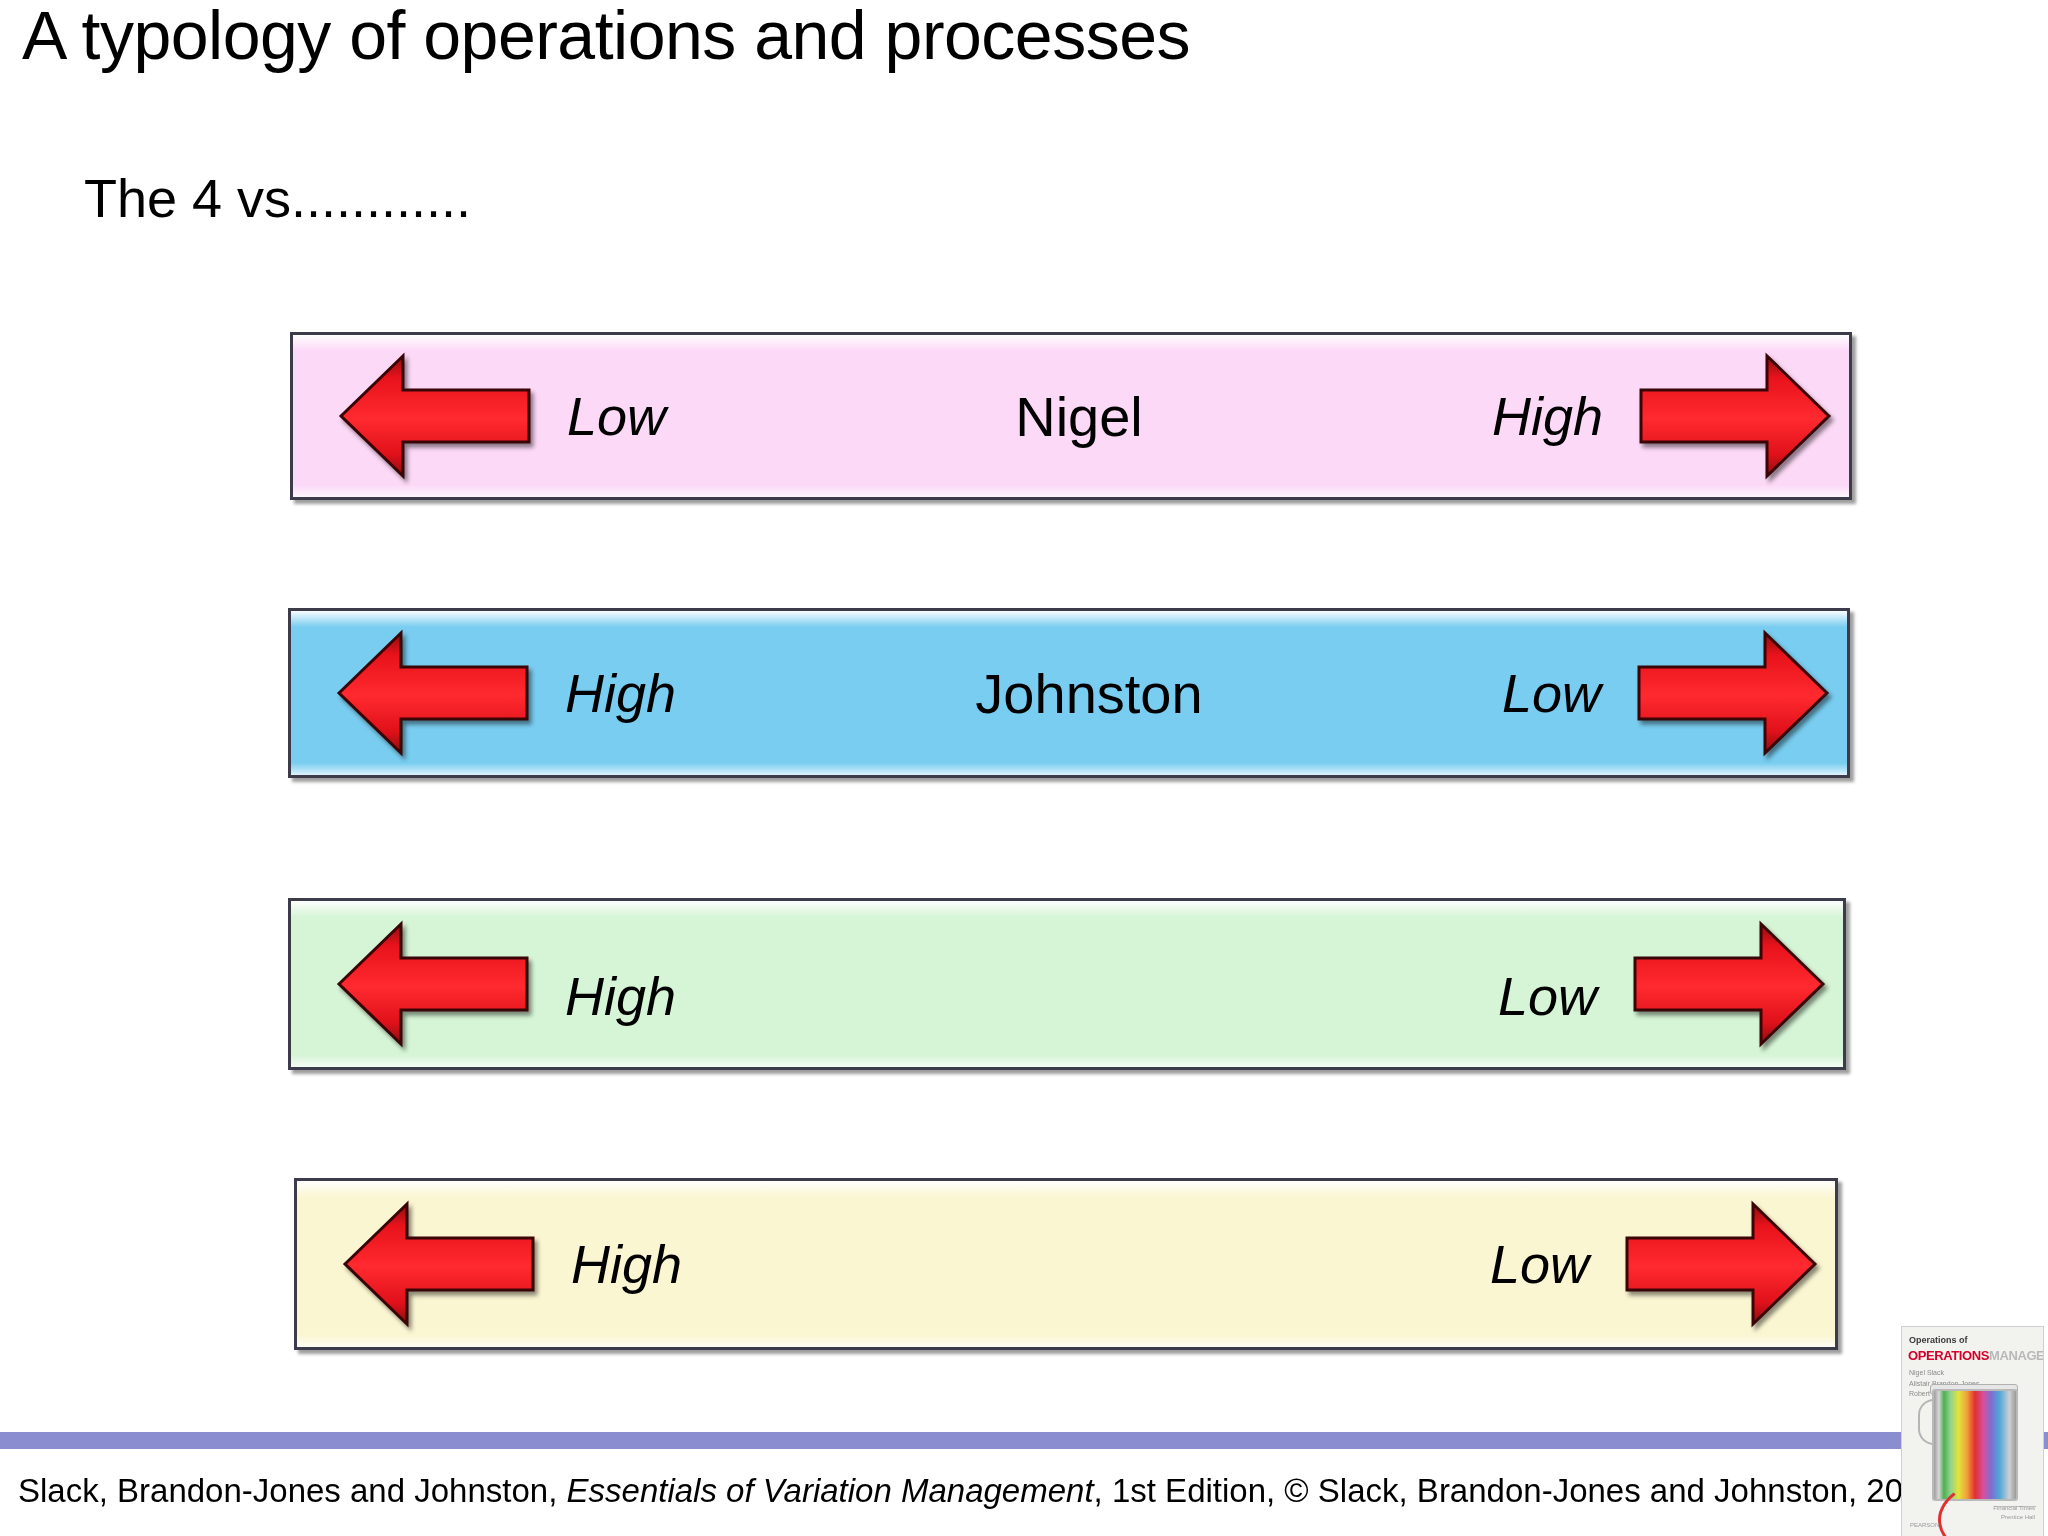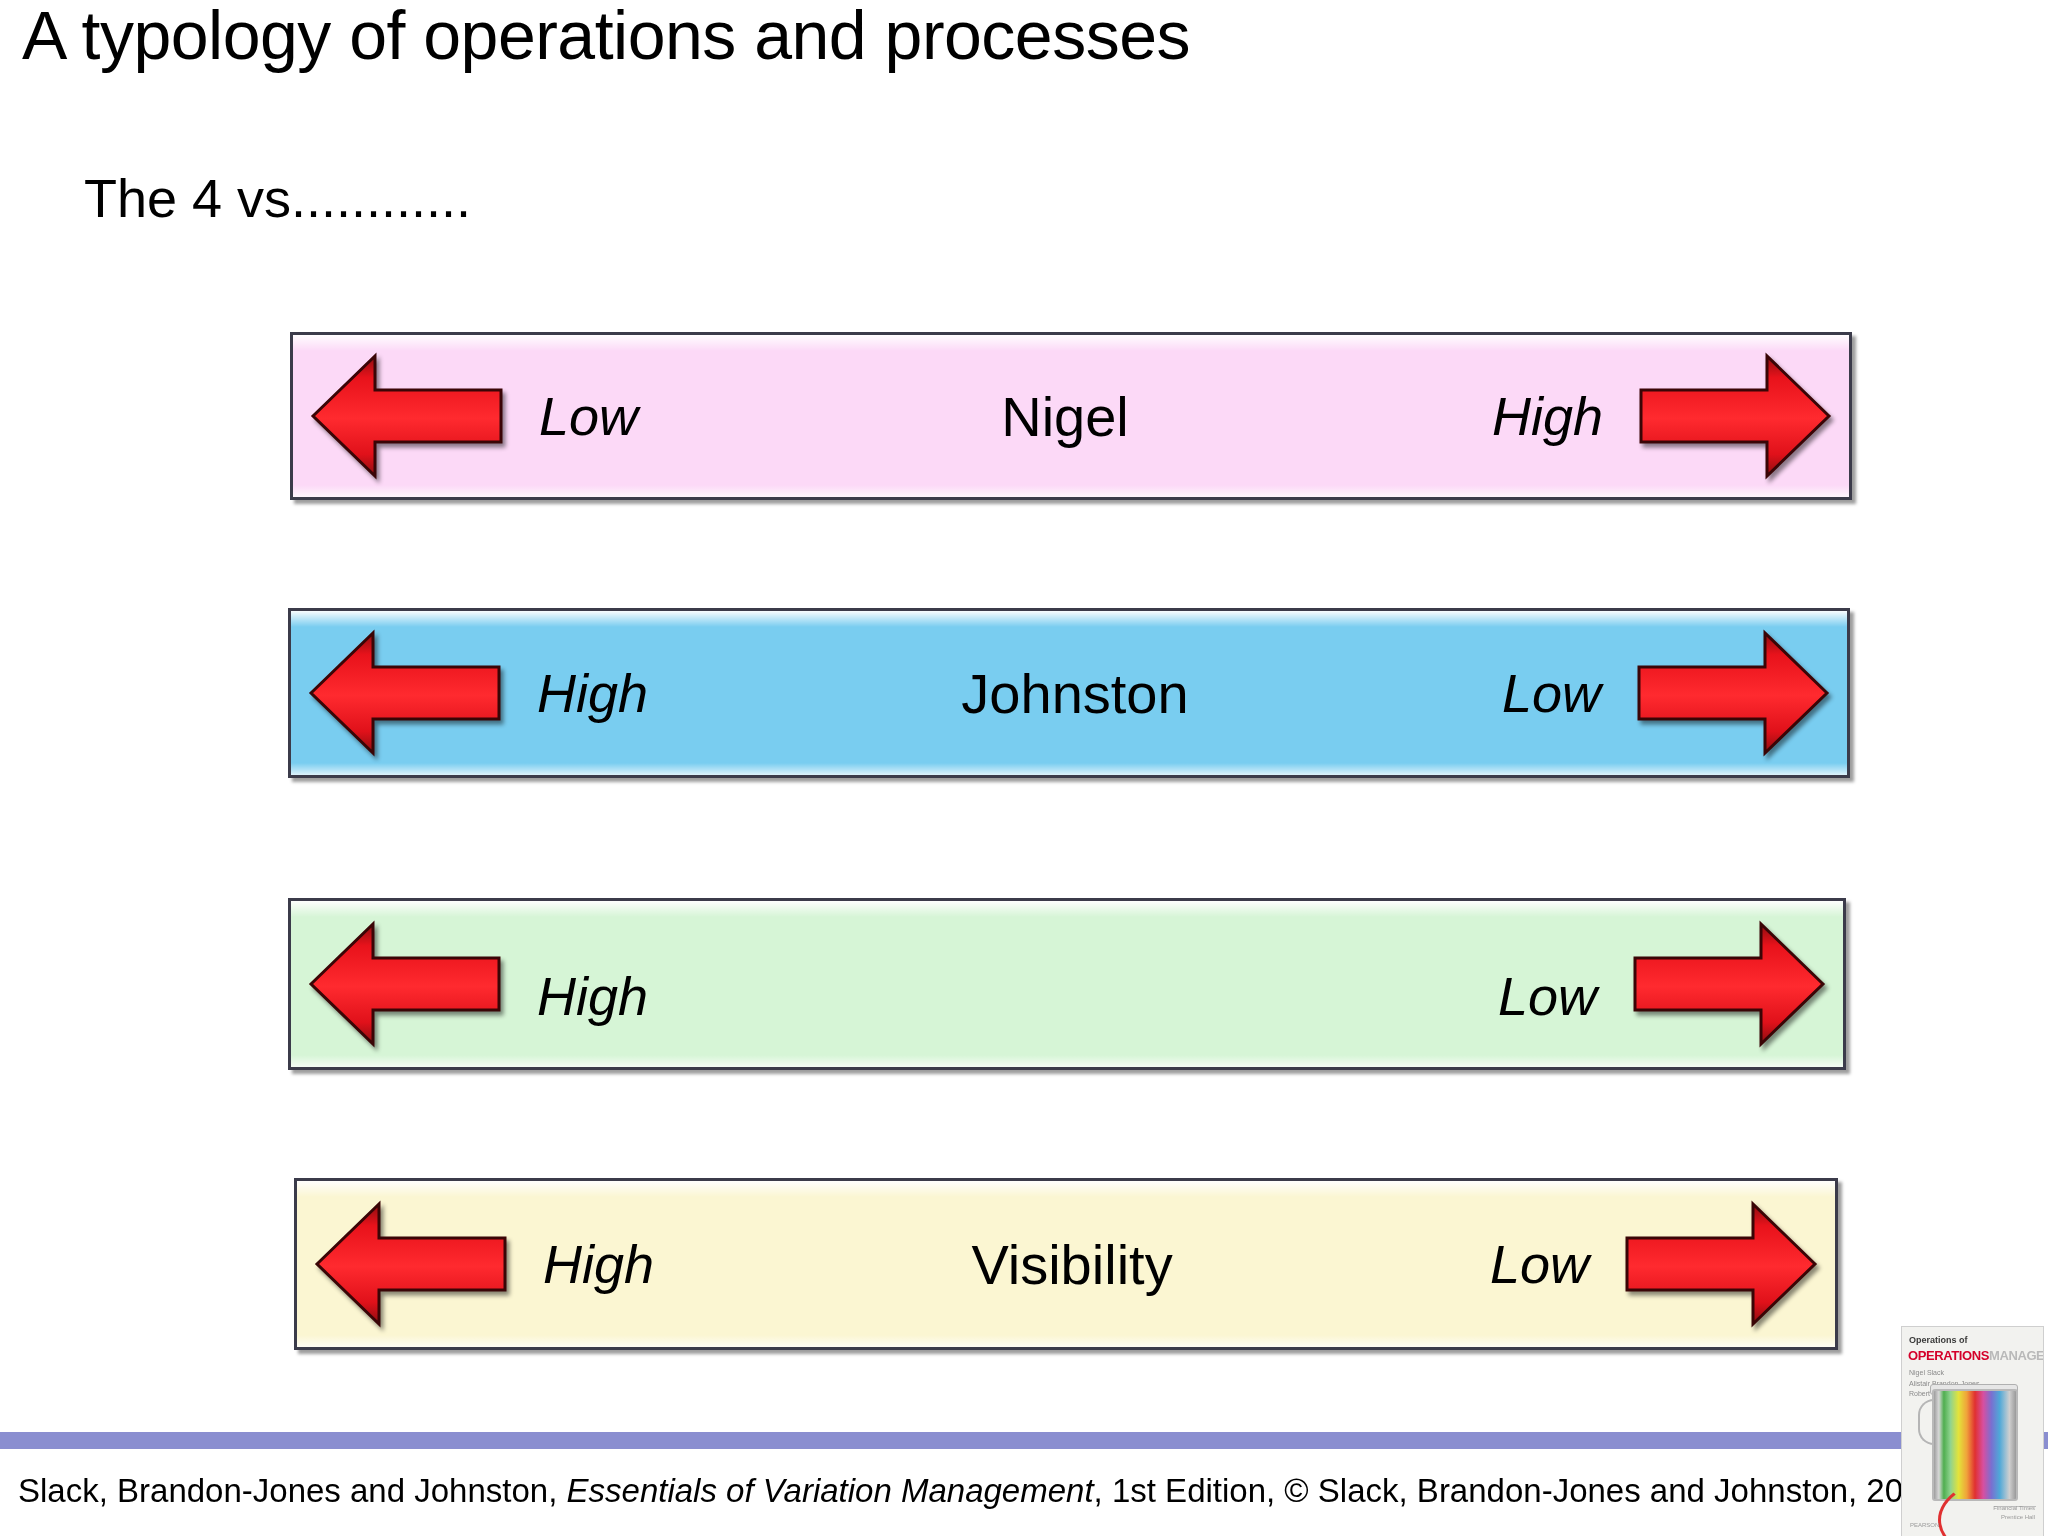--- a/index.html
+++ b/index.html
@@ -59,20 +59,21 @@
     pointer-events: none;
   }
 
   .bar-row {
     position: absolute;
     inset: 0;
     display: flex;
     align-items: center;
     justify-content: space-between;
     padding: 16px 16px;
+    margin-left: 28px;
   }
 
   .label {
     font-size: 54px;
     white-space: nowrap;
     position: relative;
     z-index: 3;
   }
   .label.italic { font-style: italic; }
   .label.center {
@@ -263,23 +264,20 @@
 
 <div class="bar" id="bar-visibility" style="left:294px; top:1178px; width:1544px; height:172px; background:#fbf6d2;">
   <div class="sheen"></div>
   <div class="sheen-bottom"></div>
   <div class="bar-row">
     <div class="seg-left">
       <svg class="arrow" width="196" height="128" viewBox="0 0 196 128">
         <polygon points="4,64 66,4 66,38 192,38 192,90 66,90 66,124" fill="url(#lg1)" stroke="#3a0506" stroke-width="3"></polygon>
       </svg>
       <span class="label italic">High</span>
-    </div>
-    <div class="seg-center">
-      <span class="label center">Visibility</span>
     </div>
     <div class="seg-right">
       <span class="label italic">Low</span>
       <svg class="arrow" width="196" height="128" viewBox="0 0 196 128">
         <polygon points="192,64 130,4 130,38 4,38 4,90 130,90 130,124" fill="url(#lg1)" stroke="#3a0506" stroke-width="3"></polygon>
       </svg>
     </div>
   </div>
 </div>
 

